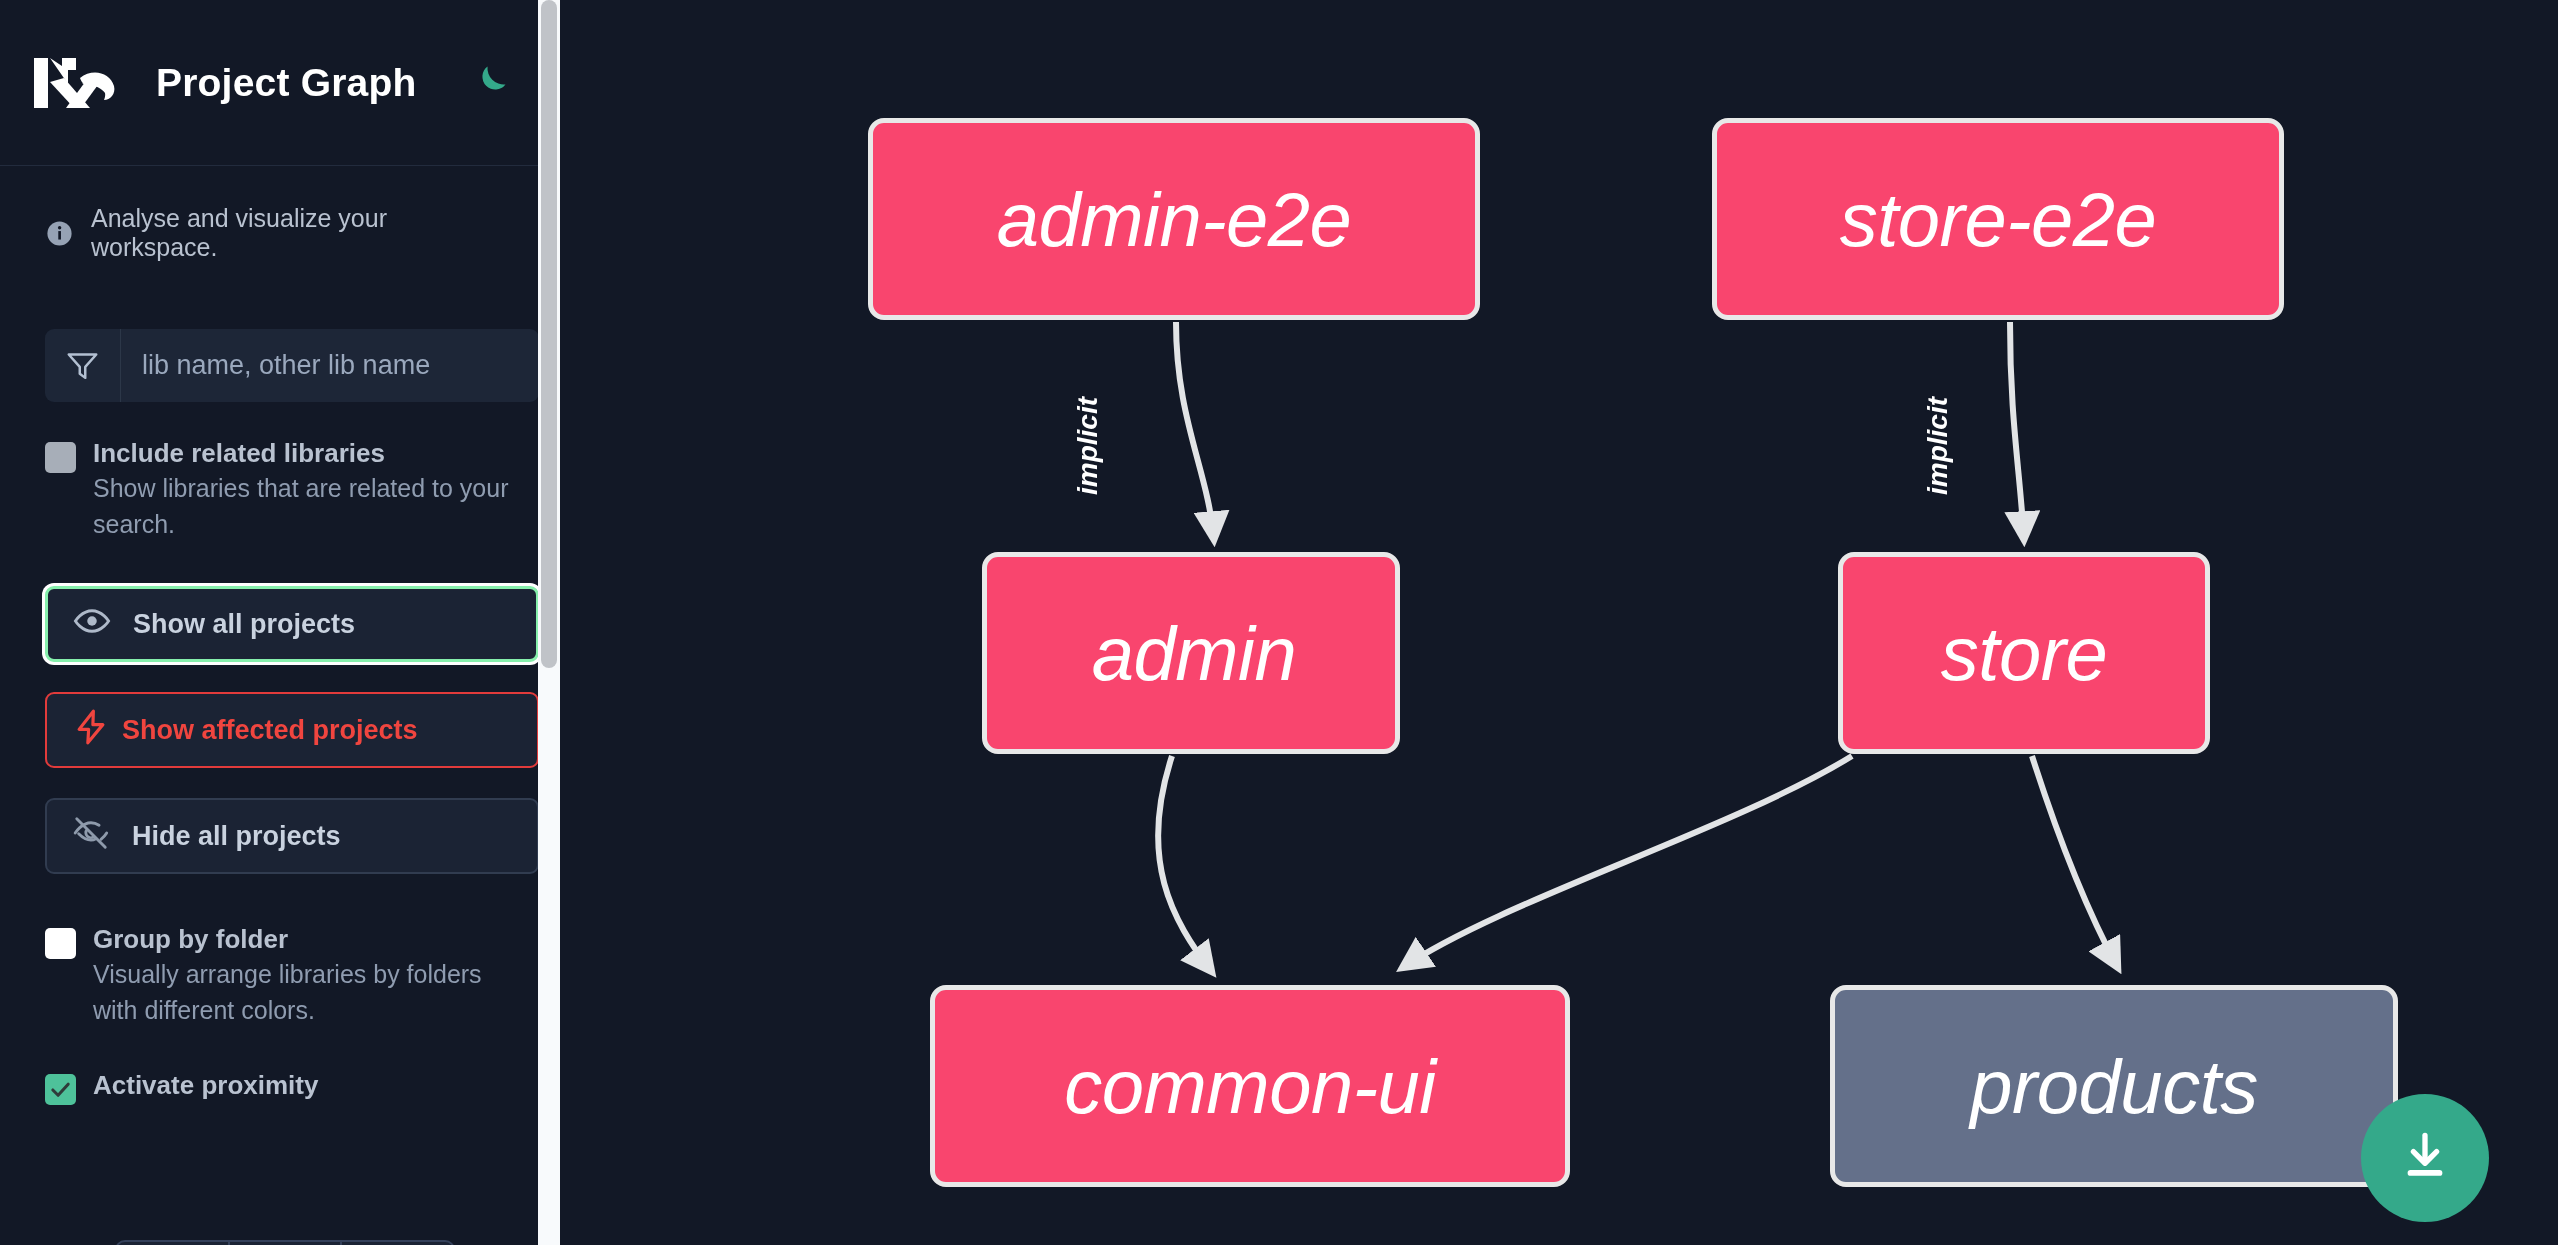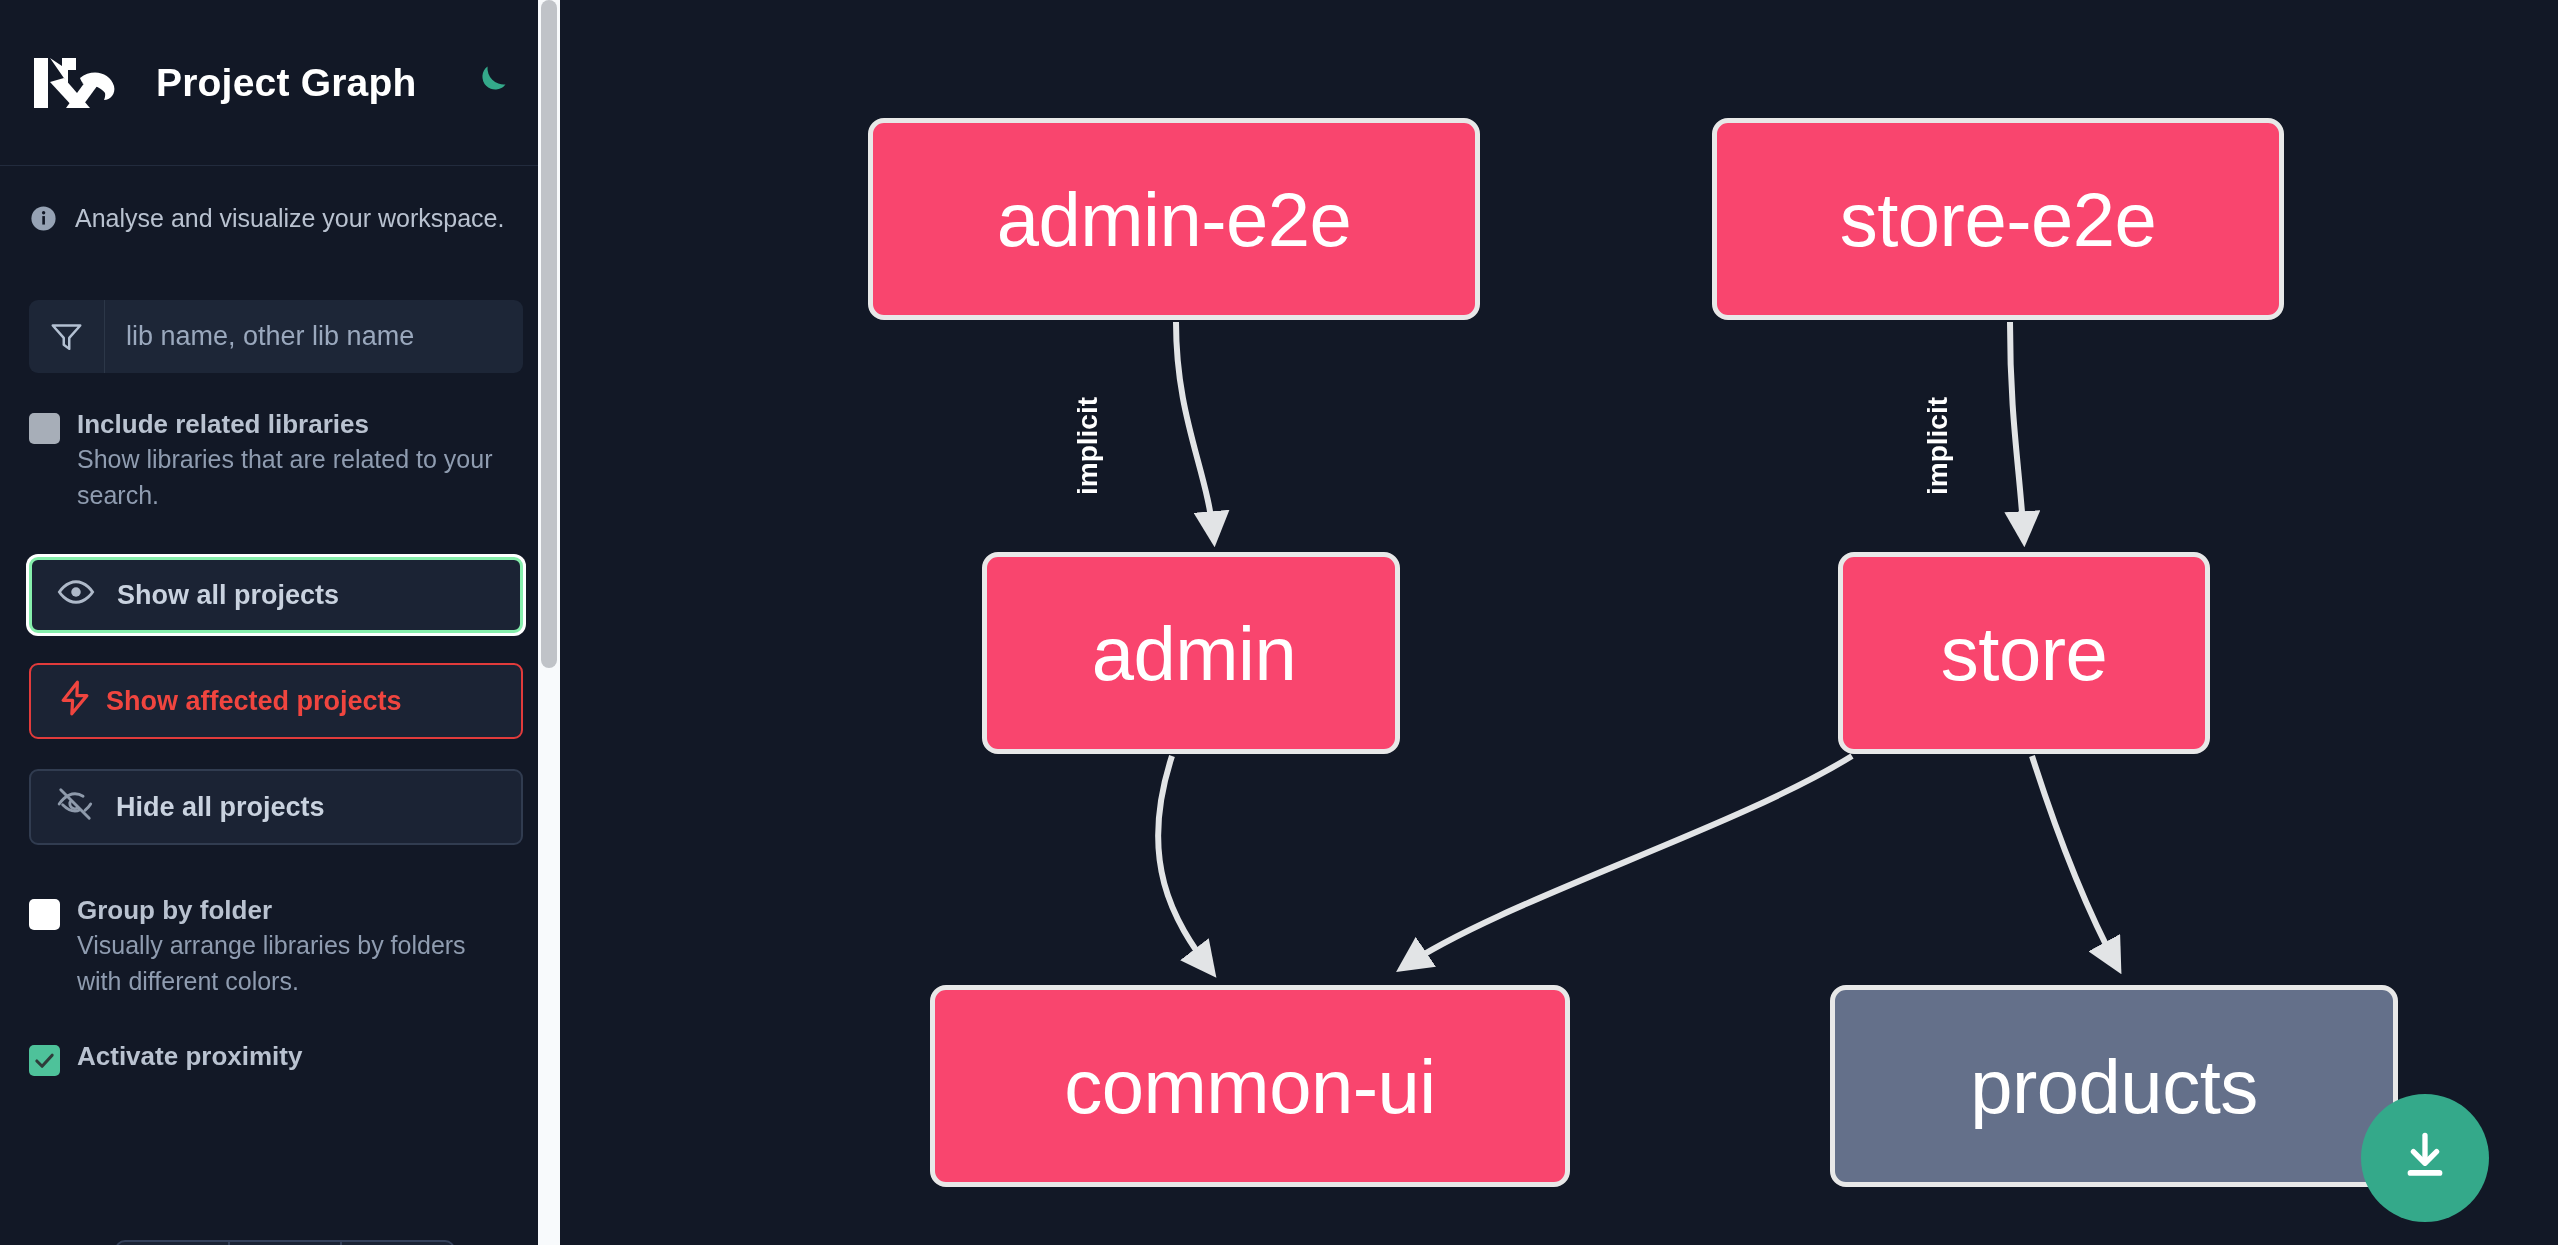--- a/index.html
+++ b/index.html
@@ -33,21 +33,21 @@
     padding-left: 32px; gap: 28px;
     border-bottom: 1px solid #222b3d;
   }
   .nx-logo { width: 96px; height: 62px; flex: none; }
   .sb-title {
     color: #ffffff; font-size: 39px; font-weight: 700; letter-spacing: .2px;
     white-space: nowrap;
   }
   .moon-btn { margin-left: 22px; width: 44px; height: 44px; flex:none; cursor:pointer; }
 
-  .sb-body { padding: 0 29px; }
+  .sb-body { padding: 0 45px; }
 
   .sb-tagline {
     display: flex; align-items: center; gap: 17px;
     margin-top: 38px;
   }
   .sb-tagline .info-ico { width: 29px; height: 29px; flex: none; }
   .sb-tagline span { color: #b9c2d0; font-size: 25px; }
 
   .filter-box {
     margin-top: 67px;
@@ -112,20 +112,21 @@
   }
   .seg { flex: 1; border-right: 2px solid #34405a; }
   .seg:last-child { border-right: 0; }
 
   
   #graph {
     position: absolute; left: 572px; top: 0;
     width: 1986px; height: 1245px;
     background: #121826;
     overflow: hidden;
+    font-style: italic;
   }
   #edges { position: absolute; left: 0; top: 0; width: 1986px; height: 1245px; }
 
   .node {
     position: absolute;
     border: 5px solid #e8e8e8;
     border-radius: 16px;
     display: flex; align-items: center; justify-content: center;
     color: #ffffff;
     font-size: 76px;

